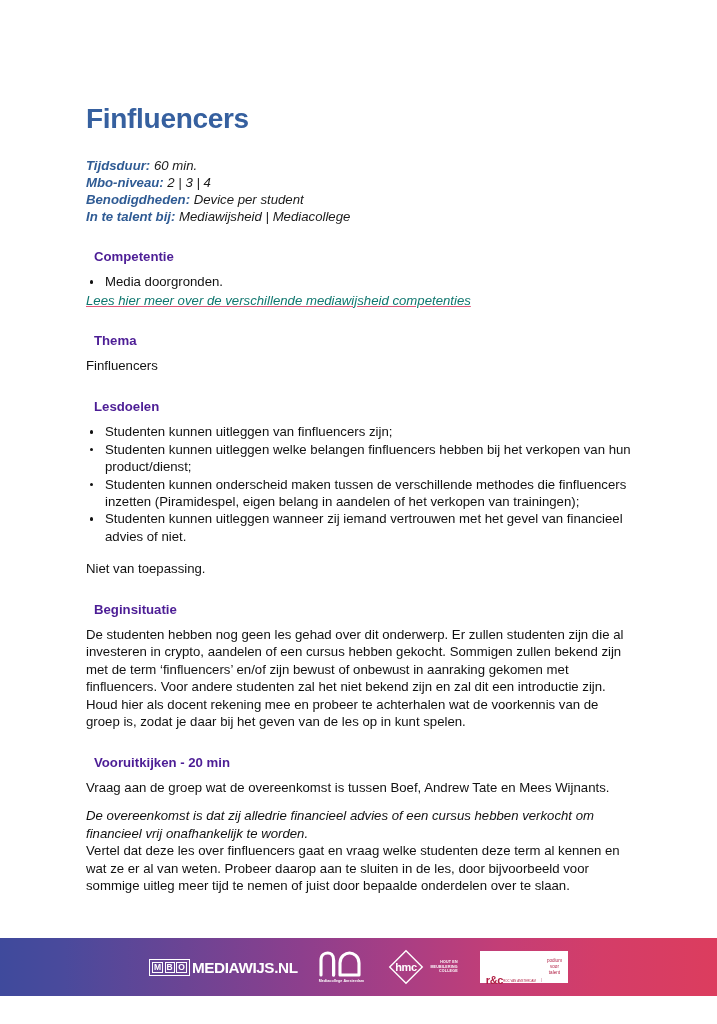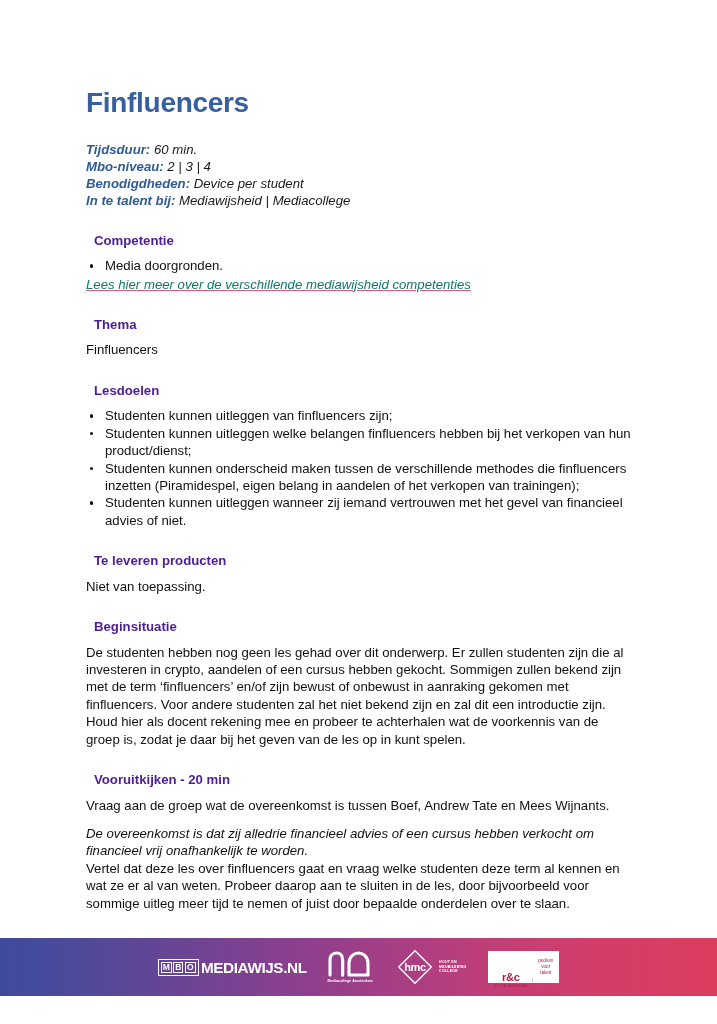--- a/index.html
+++ b/index.html
@@ -22,21 +22,21 @@
     position: absolute;
     left: 0; top: 0;
     width: 717px;
     height: 1024px;
     background: #fff;
   }
 
   .content {
     position: absolute;
     left: 86px;
-    top: 88px;
+    top: 104px;
     width: 546px;
   }
 
   
   .doc-title {
     font-size: 28px;
     font-weight: bold;
     color: #36609f;
     letter-spacing: -0.3px;
     line-height: 1.1;
@@ -199,20 +199,21 @@
     letter-spacing: 0.1px;
     white-space: nowrap;
     font-weight: bold;
   }
 
   
   .logo-hmc {
     display: flex;
     align-items: center;
     gap: 4px;
+    text-align: right;
   }
   .hmc-sub {
     font-size: 3.6px;
     line-height: 4.6px;
     color: #ffffff;
     font-weight: bold;
     letter-spacing: 0.2px;
     text-transform: uppercase;
     white-space: nowrap;
   }
@@ -221,21 +222,21 @@
   .logo-roc {
     display: flex;
     align-items: stretch;
     height: 30px;
     border: 0.8px solid rgba(255,255,255,0.75);
     background: #ffffff;
   }
   .roc-left {
     background: #ffffff;
     display: flex;
-    flex-direction: column;
+    flex-direction: row;
     align-items: center;
     justify-content: center;
     padding: 0 5px;
     border-right: 0.8px solid #e8c6d2;
     margin-top: 26px;
   }
   .roc-word {
     font-size: 11px;
     font-weight: bold;
     color: #b01e43;
@@ -303,21 +304,20 @@
         <li>Studenten kunnen uitleggen van finfluencers zijn;</li>
         <li>Studenten kunnen uitleggen welke belangen finfluencers hebben bij het verkopen van hun product/dienst;</li>
         <li>Studenten kunnen onderscheid maken tussen de verschillende methodes die finfluencers inzetten (Piramidespel, eigen belang in aandelen of het verkopen van trainingen);</li>
         <li>Studenten kunnen uitleggen wanneer zij iemand vertrouwen met het gevel van financieel advies of niet.</li>
       </ul>
     </div>
 
     <div class="sec-gap"></div>
 
     <div>
-      <div class="sec-head">Te leveren producten</div>
       <p class="para">Niet van toepassing.</p>
     </div>
 
     <div class="sec-gap"></div>
 
     <div>
       <div class="sec-head">Beginsituatie</div>
       <p class="para">De studenten hebben nog geen les gehad over dit onderwerp. Er zullen studenten zijn die al investeren in crypto, aandelen of een cursus hebben gekocht. Sommigen zullen bekend zijn met de term ‘finfluencers’ en/of zijn bewust of onbewust in aanraking gekomen met finfluencers. Voor andere studenten zal het niet bekend zijn en zal dit een introductie zijn. Houd hier als docent rekening mee en probeer te achterhalen wat de voorkennis van de groep is, zodat je daar bij het geven van de les op in kunt spelen.</p>
     </div>
 

